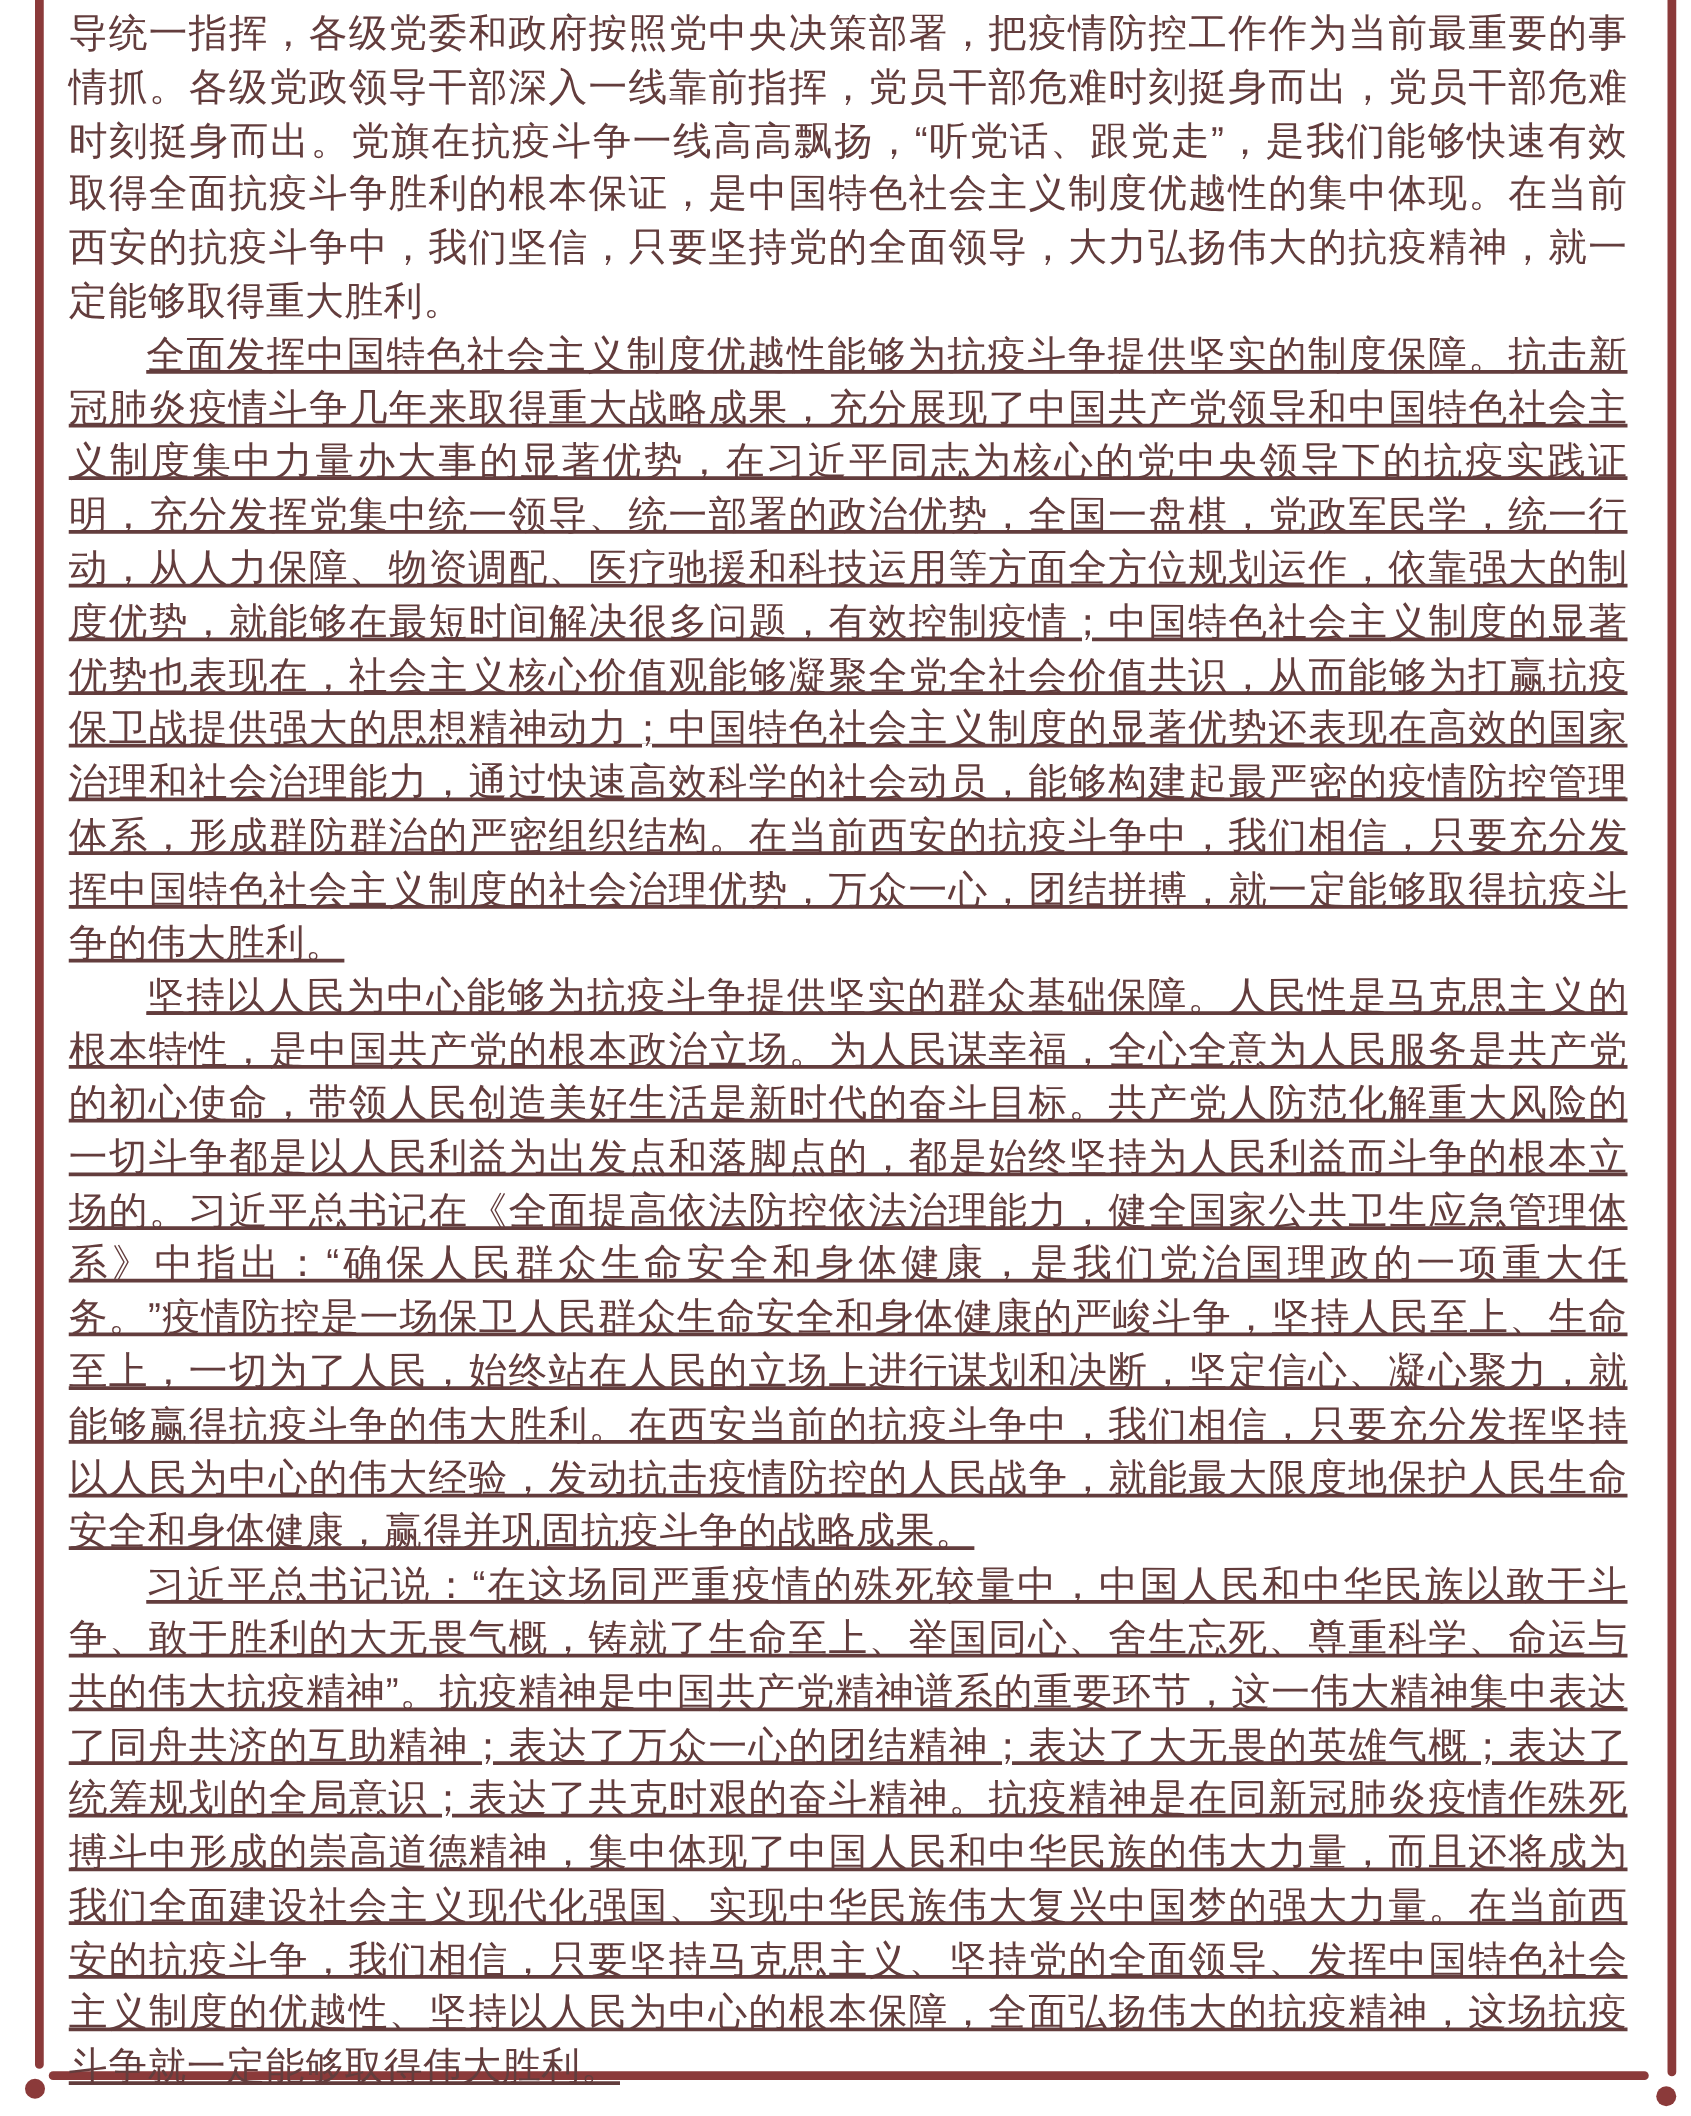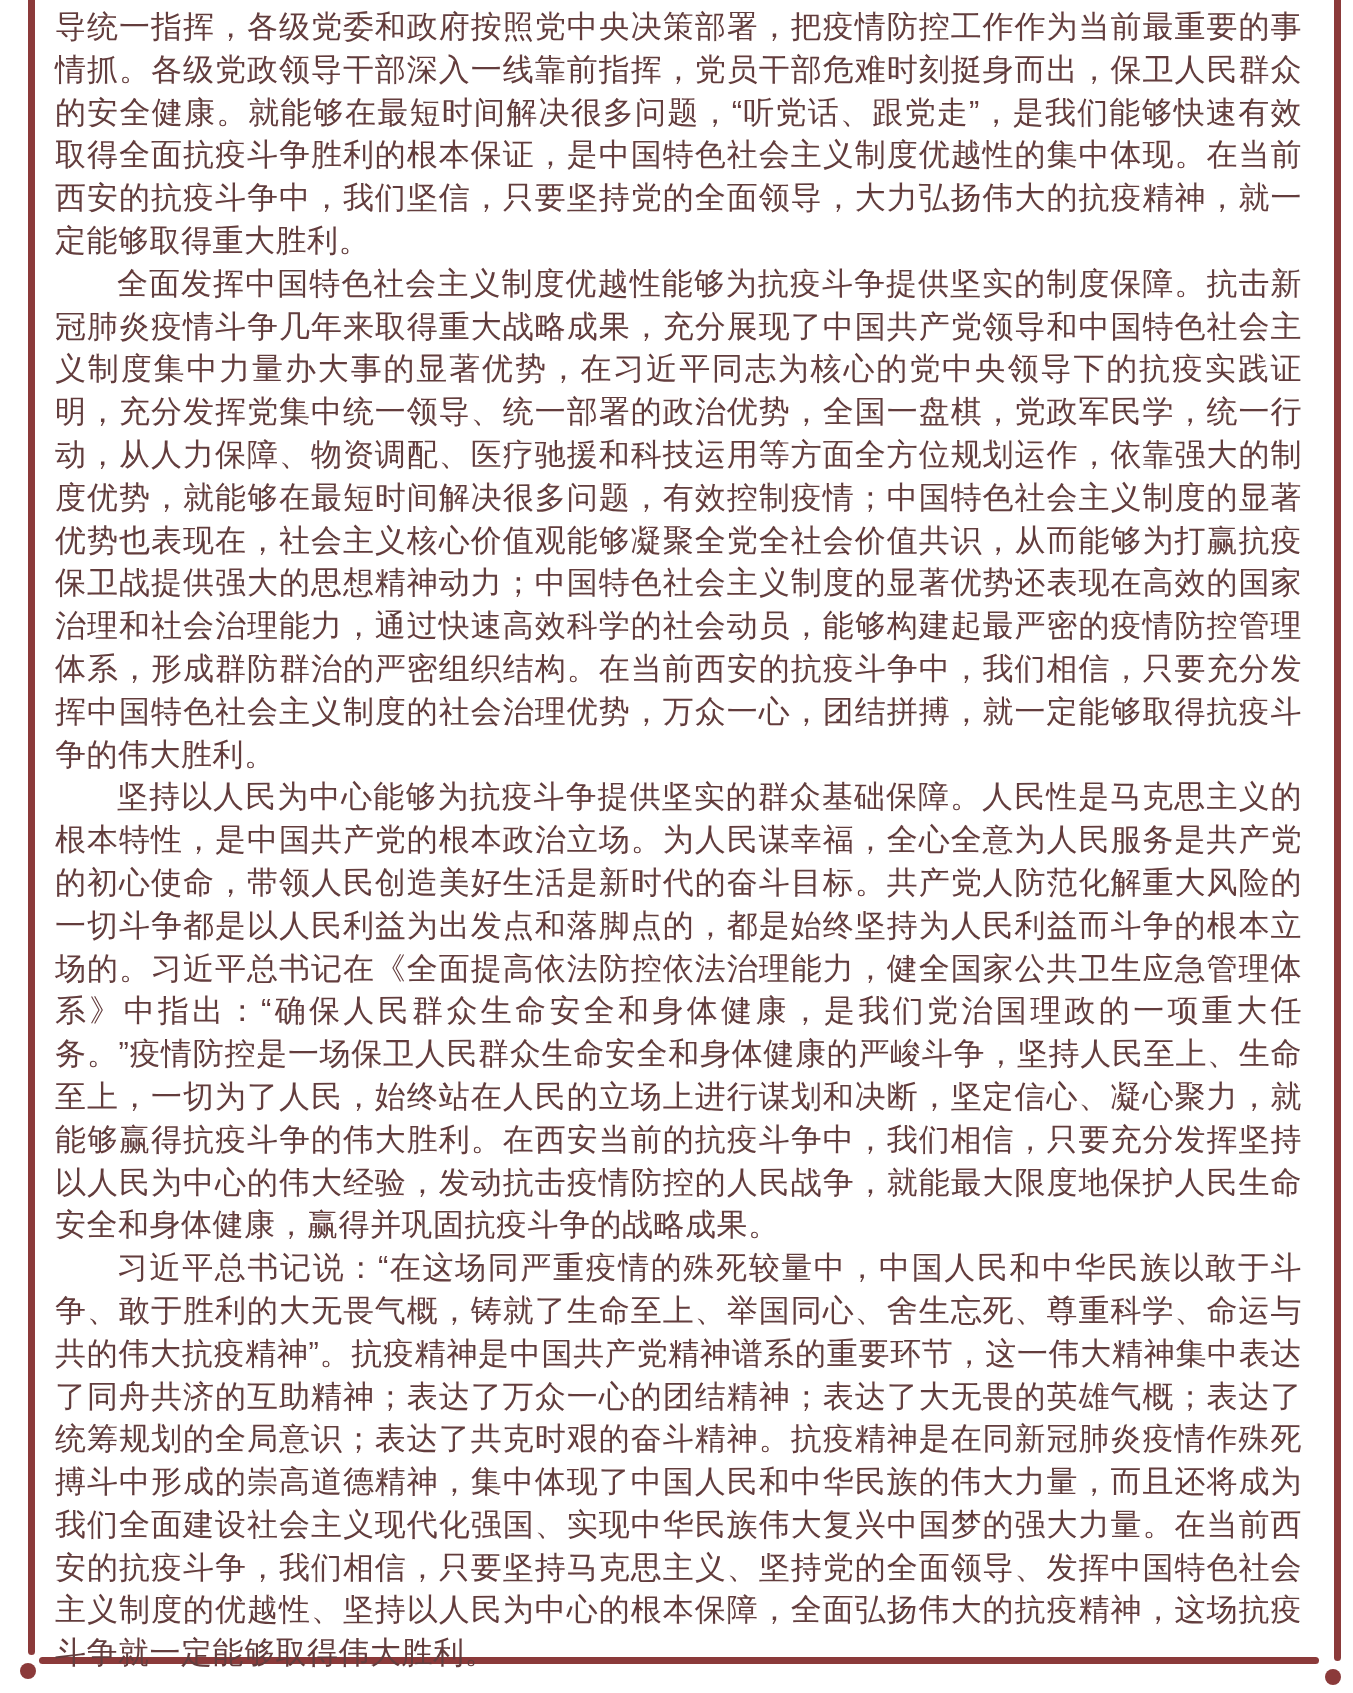--- a/index.html
+++ b/index.html
@@ -60,33 +60,34 @@
     line-height: 42.8px;
     text-align: justify;
     letter-spacing: 0.5px;
   }
   .content p {
     margin: 0;
     padding: 0;
   }
   .content p.indent {
     text-indent: 2em;
+    text-decoration: underline;
   }
 </style>
 </head>
 <body>
 
 <div class="page">
 
   <div class="frame-line left"></div>
   <div class="frame-line right"></div>
   <div class="frame-line bottom"></div>
   <div class="frame-dot bl"></div>
   <div class="frame-dot br"></div>
 
   <div class="content">
-    <p>导统一指挥，各级党委和政府按照党中央决策部署，把疫情防控工作作为当前最重要的事情抓。各级党政领导干部深入一线靠前指挥，党员干部危难时刻挺身而出，保卫人民群众的安全健康。就能够在最短时间解决很多问题，“听党话、跟党走”，是我们能够快速有效取得全面抗疫斗争胜利的根本保证，是中国特色社会主义制度优越性的集中体现。在当前西安的抗疫斗争中，我们坚信，只要坚持党的全面领导，大力弘扬伟大的抗疫精神，就一定能够取得重大胜利。</p>
+    <p>导统一指挥，各级党委和政府按照党中央决策部署，把疫情防控工作作为当前最重要的事情抓。各级党政领导干部深入一线靠前指挥，党员干部危难时刻挺身而出，党员干部危难时刻挺身而出。党旗在抗疫斗争一线高高飘扬，“听党话、跟党走”，是我们能够快速有效取得全面抗疫斗争胜利的根本保证，是中国特色社会主义制度优越性的集中体现。在当前西安的抗疫斗争中，我们坚信，只要坚持党的全面领导，大力弘扬伟大的抗疫精神，就一定能够取得重大胜利。</p>
     <p class="indent">全面发挥中国特色社会主义制度优越性能够为抗疫斗争提供坚实的制度保障。抗击新冠肺炎疫情斗争几年来取得重大战略成果，充分展现了中国共产党领导和中国特色社会主义制度集中力量办大事的显著优势，在习近平同志为核心的党中央领导下的抗疫实践证明，充分发挥党集中统一领导、统一部署的政治优势，全国一盘棋，党政军民学，统一行动，从人力保障、物资调配、医疗驰援和科技运用等方面全方位规划运作，依靠强大的制度优势，就能够在最短时间解决很多问题，有效控制疫情；中国特色社会主义制度的显著优势也表现在，社会主义核心价值观能够凝聚全党全社会价值共识，从而能够为打赢抗疫保卫战提供强大的思想精神动力；中国特色社会主义制度的显著优势还表现在高效的国家治理和社会治理能力，通过快速高效科学的社会动员，能够构建起最严密的疫情防控管理体系，形成群防群治的严密组织结构。在当前西安的抗疫斗争中，我们相信，只要充分发挥中国特色社会主义制度的社会治理优势，万众一心，团结拼搏，就一定能够取得抗疫斗争的伟大胜利。</p>
     <p class="indent">坚持以人民为中心能够为抗疫斗争提供坚实的群众基础保障。人民性是马克思主义的根本特性，是中国共产党的根本政治立场。为人民谋幸福，全心全意为人民服务是共产党的初心使命，带领人民创造美好生活是新时代的奋斗目标。共产党人防范化解重大风险的一切斗争都是以人民利益为出发点和落脚点的，都是始终坚持为人民利益而斗争的根本立场的。习近平总书记在《全面提高依法防控依法治理能力，健全国家公共卫生应急管理体系》中指出：“确保人民群众生命安全和身体健康，是我们党治国理政的一项重大任务。”疫情防控是一场保卫人民群众生命安全和身体健康的严峻斗争，坚持人民至上、生命至上，一切为了人民，始终站在人民的立场上进行谋划和决断，坚定信心、凝心聚力，就能够赢得抗疫斗争的伟大胜利。在西安当前的抗疫斗争中，我们相信，只要充分发挥坚持以人民为中心的伟大经验，发动抗击疫情防控的人民战争，就能最大限度地保护人民生命安全和身体健康，赢得并巩固抗疫斗争的战略成果。</p>
     <p class="indent">习近平总书记说：“在这场同严重疫情的殊死较量中，中国人民和中华民族以敢于斗争、敢于胜利的大无畏气概，铸就了生命至上、举国同心、舍生忘死、尊重科学、命运与共的伟大抗疫精神”。抗疫精神是中国共产党精神谱系的重要环节，这一伟大精神集中表达了同舟共济的互助精神；表达了万众一心的团结精神；表达了大无畏的英雄气概；表达了统筹规划的全局意识；表达了共克时艰的奋斗精神。抗疫精神是在同新冠肺炎疫情作殊死搏斗中形成的崇高道德精神，集中体现了中国人民和中华民族的伟大力量，而且还将成为我们全面建设社会主义现代化强国、实现中华民族伟大复兴中国梦的强大力量。在当前西安的抗疫斗争，我们相信，只要坚持马克思主义、坚持党的全面领导、发挥中国特色社会主义制度的优越性、坚持以人民为中心的根本保障，全面弘扬伟大的抗疫精神，这场抗疫斗争就一定能够取得伟大胜利。</p>
   </div>
 
 </div>
 
 </body></html>

